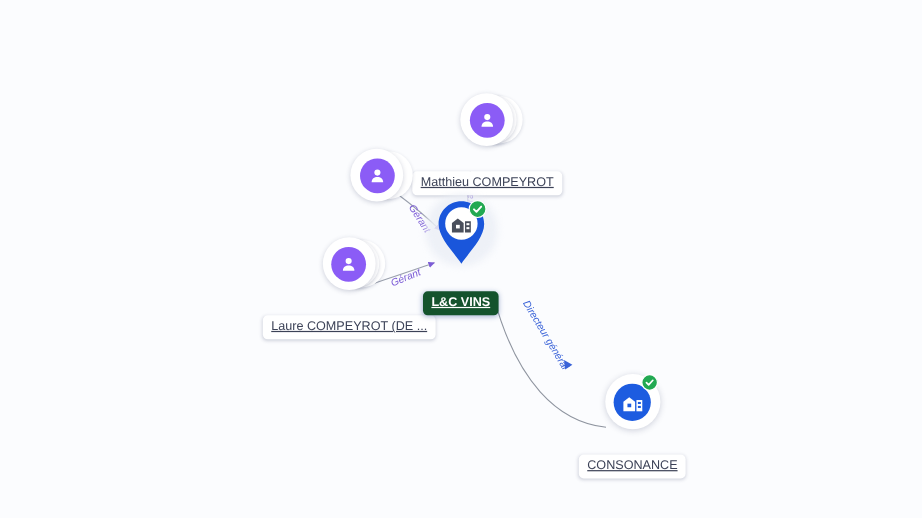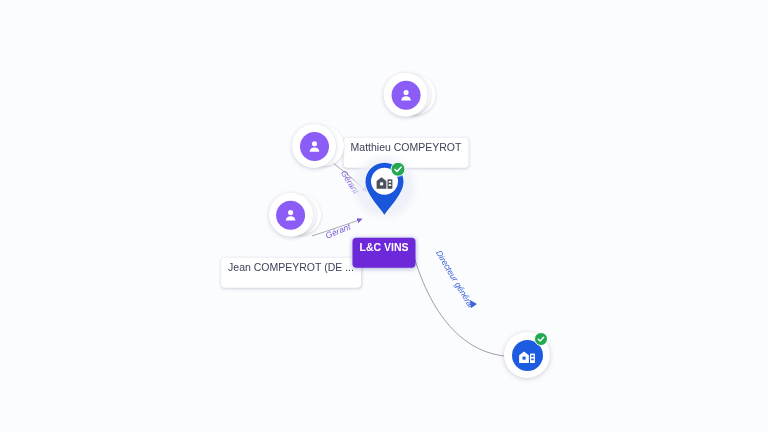--- a/index.html
+++ b/index.html
@@ -145,27 +145,28 @@
     filter: blur(3px);
   }
 
   
   .node-label {
     margin-top: 21px;
     background: #ffffff;
     color: #3c4257;
     font-size: 10.5px;
     line-height: 1;
-    padding: 4px 7px 15px 7px;
+    padding: 4px 7px 5px 7px;
     border-radius: 4px;
     box-shadow: 0 1px 3px rgba(40,50,90,0.20);
     white-space: nowrap;
+    text-decoration: underline;
   }
   .node-label.primary {
-    background: #6d28d9;
+    background: #14532d;
     color: #ffffff;
     font-weight: bold;
     box-shadow: 0 1px 4px rgba(30,60,140,0.35);
   }
 
   
   .edge-label {
     position: absolute;
     font-size: 8.5px;
     font-style: italic;
@@ -249,21 +250,21 @@
         <div class="stack-card c3"></div>
         <div class="person-circle">
           <div class="person-disc">
             <svg width="17" height="17" viewBox="0 0 24 24" fill="#ffffff">
               <circle cx="12" cy="8.2" r="3.6"></circle>
               <path d="M5.2 19.5c0-3.8 3.1-6 6.8-6s6.8 2.2 6.8 6z"></path>
             </svg>
           </div>
         </div>
       </div>
-      <div class="node-label">Jean COMPEYROT (DE ...</div>
+      <div class="node-label">Laure COMPEYROT (DE ...</div>
     </div>
   </div>
 
   <div class="node" style="left:384px; top:214px;">
     <div class="node-inner">
       <div class="pin-wrap">
         <div class="pin-glow"></div>
         <svg class="pin-shape" width="44" height="56" viewBox="0 0 44 56">
           <path d="M22 2 C11.5 2 3 10.4 3 21 C3 33 17 46 22 54 C27 46 41 33 41 21 C41 10.4 32.5 2 22 2 Z" fill="#1a56db"></path>
           <circle cx="22" cy="20.5" r="13.5" fill="#ffffff"></circle>
@@ -300,16 +301,17 @@
               <rect x="17.6" y="15" width="3.3" height="2.3" fill="#1d5ce0"></rect>
             </svg>
           </div>
         </div>
         <div class="check-badge" style="left:30px; top:0px;">
           <svg width="8" height="8" viewBox="0 0 24 24" fill="none" stroke="#ffffff" stroke-width="4.2" stroke-linecap="round" stroke-linejoin="round">
             <path d="M4 12.5 L9.5 18 L20 6.5"></path>
           </svg>
         </div>
       </div>
+      <div class="node-label">CONSONANCE</div>
     </div>
   </div>
 
 </div>
 
 </body></html>

